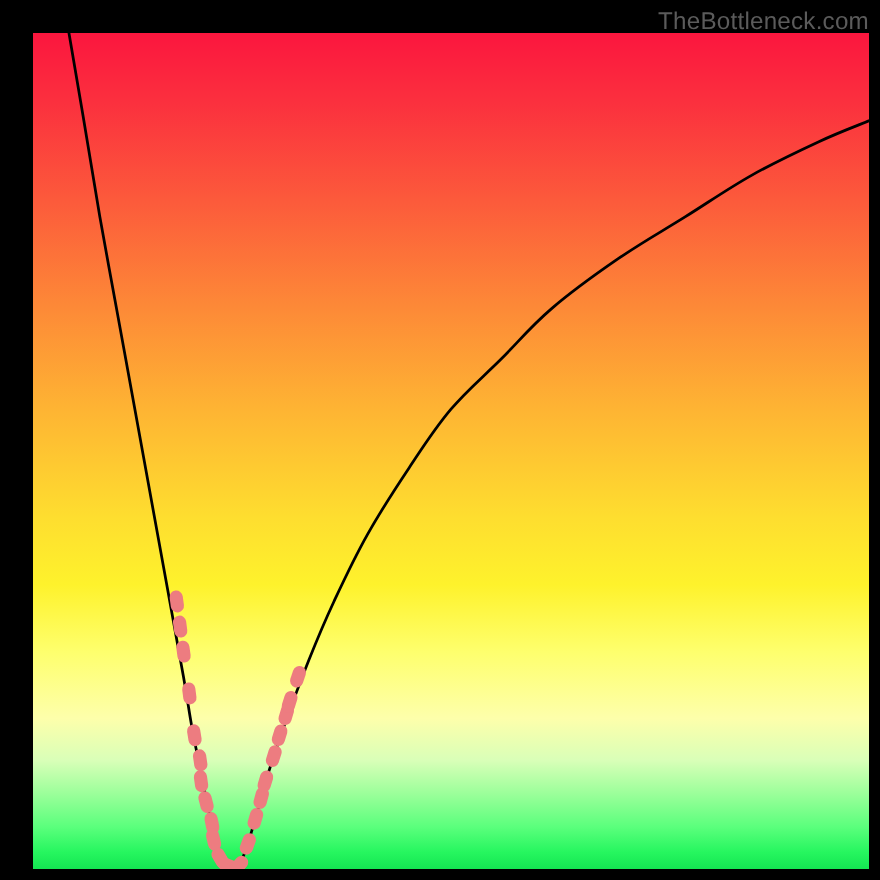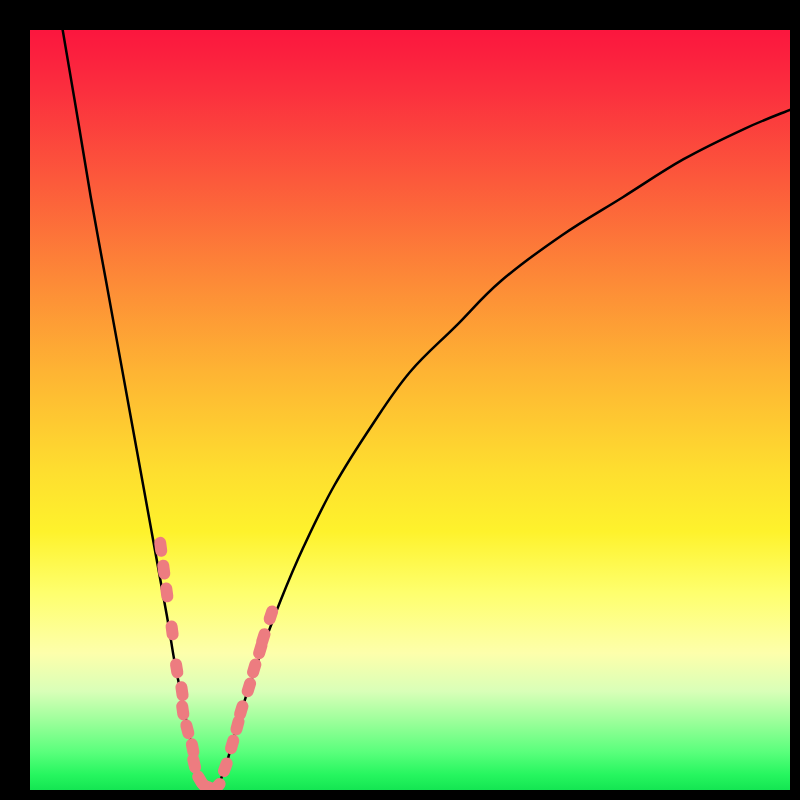--- a/index.html
+++ b/index.html
@@ -95,13 +95,14 @@
           <rect x="201.48" y="685.40" width="12" height="20" rx="6" ry="6" fill="#ed7c80" stroke="#ed7c80" stroke-width="0" transform="rotate(-165.1 207.48 695.40)"></rect>
           <rect x="205.28" y="670.20" width="12" height="20" rx="6" ry="6" fill="#ed7c80" stroke="#ed7c80" stroke-width="0" transform="rotate(-163.3 211.28 680.20)"></rect>
           <rect x="212.88" y="647.40" width="12" height="20" rx="6" ry="6" fill="#ed7c80" stroke="#ed7c80" stroke-width="0" transform="rotate(-162.8 218.88 657.40)"></rect>
           <rect x="218.20" y="628.40" width="12" height="20" rx="6" ry="6" fill="#ed7c80" stroke="#ed7c80" stroke-width="0" transform="rotate(-163.3 224.20 638.40)"></rect>
           <rect x="224.28" y="609.40" width="12" height="20" rx="6" ry="6" fill="#ed7c80" stroke="#ed7c80" stroke-width="0" transform="rotate(-163.3 230.28 619.40)"></rect>
           <rect x="227.32" y="598.00" width="12" height="20" rx="6" ry="6" fill="#ed7c80" stroke="#ed7c80" stroke-width="0" transform="rotate(-162.7 233.32 608.00)"></rect>
           <rect x="234.92" y="575.20" width="12" height="20" rx="6" ry="6" fill="#ed7c80" stroke="#ed7c80" stroke-width="0" transform="rotate(-161.6 240.92 585.20)"></rect>
         </g>
     </svg>
   </div>
+  <div class="watermark">TheBottleneck.com</div>
 </div>
 
 </body></html>

